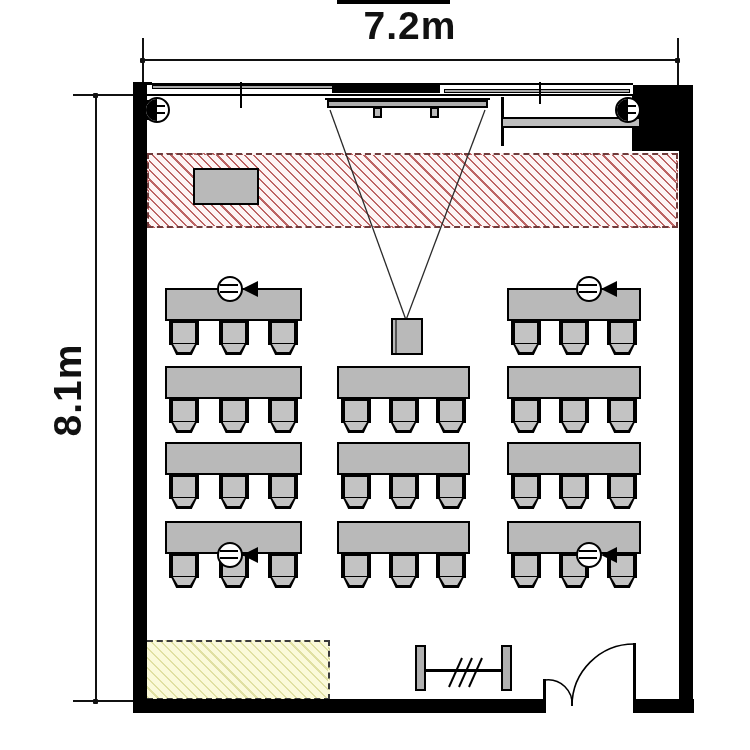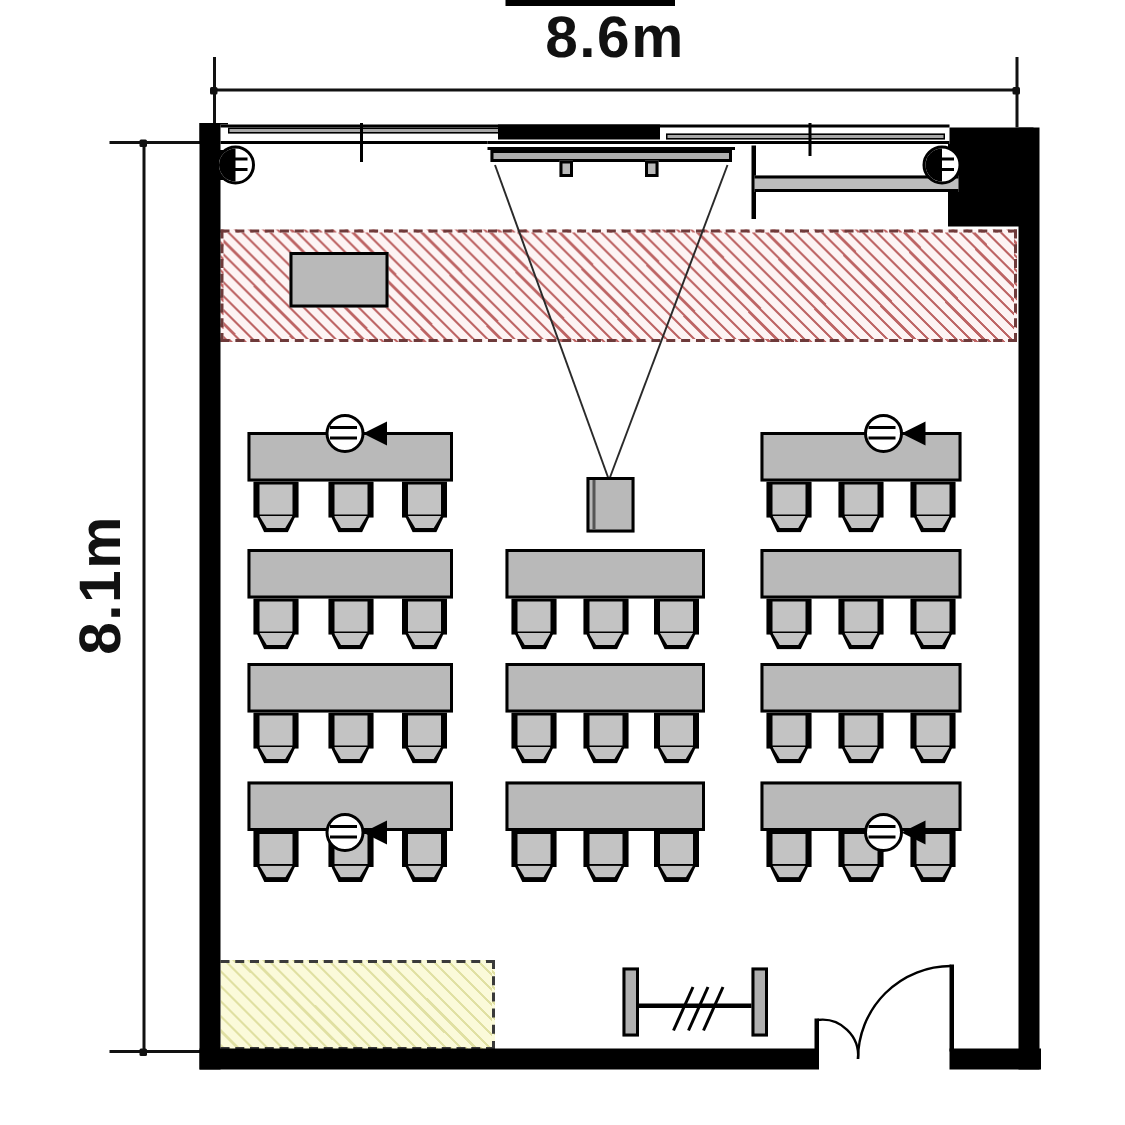--- a/index.html
+++ b/index.html
@@ -54,21 +54,21 @@
   .rack-post{position:absolute;background:#b0b0b0;border:2px solid #000;box-sizing:border-box;}
   .rack-bar{position:absolute;background:#000;}
 </style>
 </head>
 <body>
 
 <div class="plan">
 
   <div class="abs" style="left:337px;top:0;width:113px;height:4px;background:#000;"></div>
 
-  <div class="dim-label" style="left:310px;top:4px;width:200px;">8.6m</div>
+  <div class="dim-label" style="left:310px;top:4px;width:200px;">7.2m</div>
   <div class="dim-line" style="left:142px;top:59px;width:536px;height:2px;"></div>
   <div class="dim-line" style="left:142px;top:38px;width:2px;height:62px;"></div>
   <div class="dim-line" style="left:677px;top:38px;width:2px;height:47px;"></div>
   <div class="dim-dot" style="left:140px;top:58px;"></div>
   <div class="dim-dot" style="left:675px;top:58px;"></div>
 
   <div class="dim-label" style="left:-32px;top:368px;width:200px;transform:rotate(-90deg);">8.1m</div>
   <div class="dim-line" style="left:95px;top:94px;width:2px;height:608px;"></div>
   <div class="dim-line" style="left:73px;top:94px;width:62px;height:2px;"></div>
   <div class="dim-line" style="left:73px;top:700px;width:62px;height:2px;"></div>

